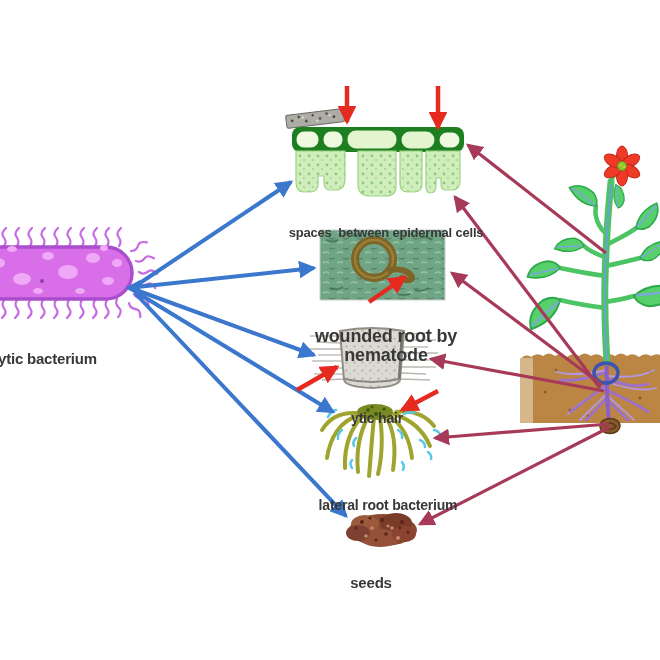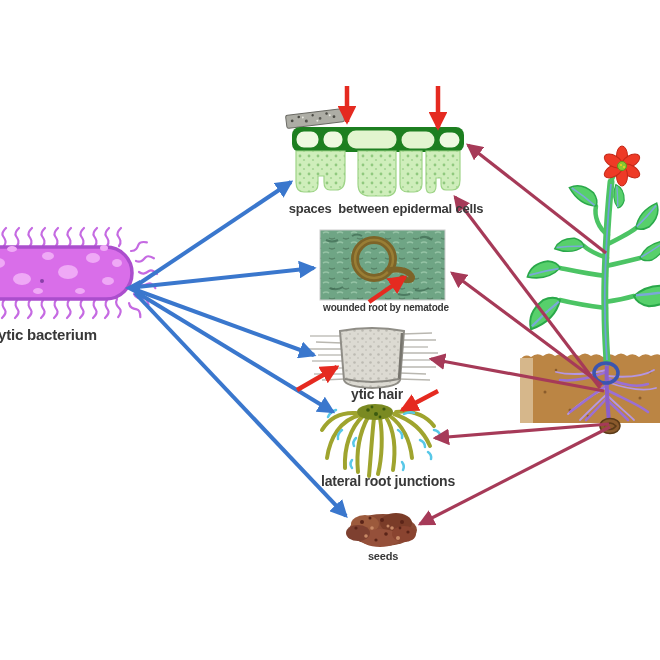--- a/index.html
+++ b/index.html
@@ -3,29 +3,29 @@
 <meta charset="utf-8">
 <style>
   html,body{margin:0;padding:0;background:#ffffff;}
   .canvas{
     position:relative;width:660px;height:660px;overflow:hidden;
     background:#ffffff;font-family:"Liberation Sans",sans-serif;
   }
   svg{position:absolute;left:0;top:0;}
   .label{
     position:absolute;font-weight:bold;color:var(--text,#383838);
-    text-align:center;line-height:1.05;letter-spacing:-0.2px;
+    text-align:center;line-height:1.05;letter-spacing:-0.2px;margin-top:24px;
   }
   .label.pre{white-space:pre;}
   .lbl-bacterium{left:-2px;top:327px;width:130px;font-size:15px;text-align:left;}
   .lbl-epidermal{left:256px;top:202px;width:260px;font-size:13px;}
-  .lbl-nematode{left:278px;top:303px;width:216px;font-size:10px;}
+  .lbl-nematode{left:278px;top:303px;width:216px;font-size:18px;}
   .lbl-roothair{left:325px;top:387px;width:104px;font-size:14px;}
   .lbl-lateral{left:293px;top:474px;width:190px;font-size:14px;}
-  .lbl-seeds{left:336px;top:551px;width:94px;font-size:11px;}
+  .lbl-seeds{left:324px;top:551px;width:94px;font-size:15px;}
 </style>
 </head>
 <body>
 
 <div class="canvas">
 <svg width="660" height="660" viewBox="0 0 660 660">
   <defs>
     <marker id="mb" viewBox="0 0 10 10" refX="8.5" refY="5" markerWidth="4.4" markerHeight="4.4" orient="auto-start-reverse">
       <path d="M0,0 L10,5 L0,10 z" style="fill:var(--arrow-blue,#3a77cd)"></path>
     </marker>
@@ -330,15 +330,15 @@
     <line x1="369" y1="302" x2="405" y2="277" marker-end="url(#mr)"></line>
     <line x1="297" y1="390" x2="337" y2="367" marker-end="url(#mr)"></line>
     <line x1="438" y1="391" x2="402" y2="410" marker-end="url(#mr)"></line>
   </g>
 </svg>
 
 <div class="label lbl-bacterium">ytic bacterium</div>
 <div class="label pre lbl-epidermal">spaces  between epidermal cells</div>
 <div class="label lbl-nematode">wounded root by nematode</div>
 <div class="label lbl-roothair">ytic hair</div>
-<div class="label lbl-lateral">lateral root junctions</div>
+<div class="label lbl-lateral">lateral root bacterium</div>
 <div class="label lbl-seeds">seeds</div>
 </div>
 
 </body></html>

